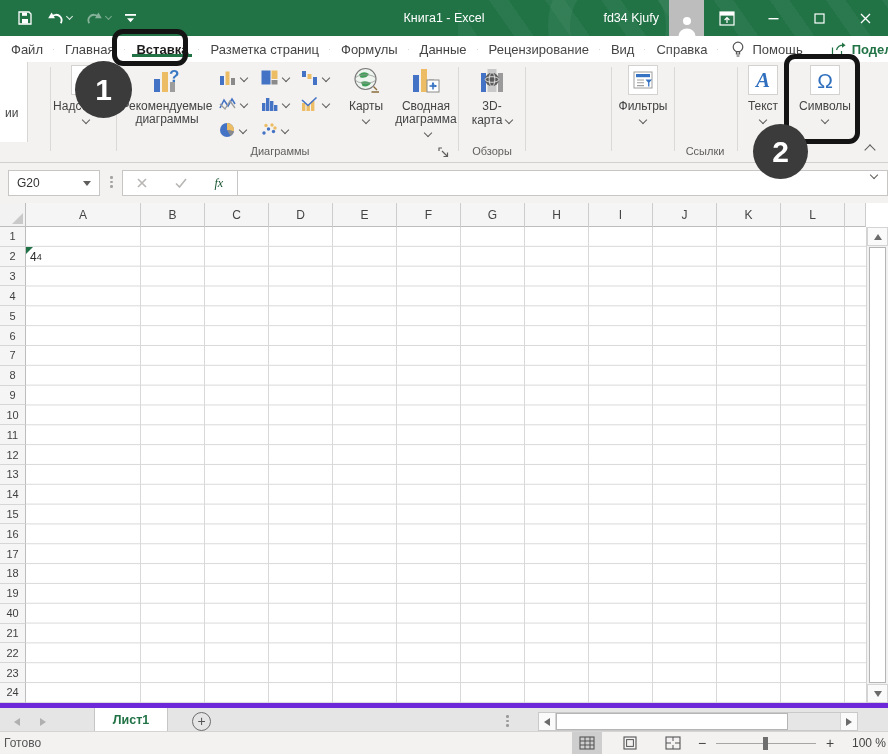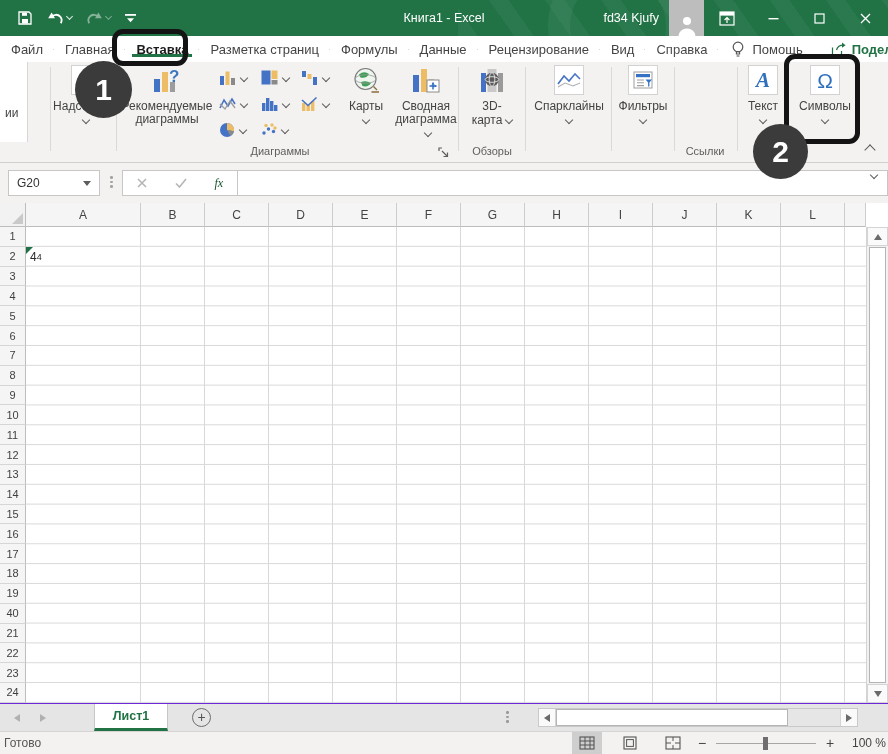--- a/index.html
+++ b/index.html
@@ -93,21 +93,21 @@
   
   .vscroll{position:absolute;left:866px;top:227px;width:22px;height:476px;background:#f1f1f1;border-left:1px solid #d4d4d4}
   .vs-btn{position:absolute;left:0;right:0;height:19px;display:flex;align-items:center;justify-content:center;border:1px solid #d4d4d4;background:#fafafa}
   .vs-thumb{position:absolute;left:2px;right:2px;top:20px;bottom:20px;background:#fff;border:1px solid #b5b5b5}
   .tri-up{width:0;height:0;border-left:4.5px solid transparent;border-right:4.5px solid transparent;border-bottom:6px solid #6a6a6a}
   .tri-down{width:0;height:0;border-left:4.5px solid transparent;border-right:4.5px solid transparent;border-top:6px solid #6a6a6a}
   .tri-left{width:0;height:0;border-top:4.5px solid transparent;border-bottom:4.5px solid transparent;border-right:6px solid #6a6a6a}
   .tri-right{width:0;height:0;border-top:4.5px solid transparent;border-bottom:4.5px solid transparent;border-left:6px solid #6a6a6a}
 
   
-  .tabbar{position:absolute;top:703px;left:0;right:0;height:28px;background:#e5e5e5;border-top:1px solid #6d28d9}
+  .tabbar{position:absolute;top:703px;left:0;right:0;height:28px;background:#e5e5e5;border-top:5px solid #6d28d9}
   .nav-arrows{position:absolute;left:14px;top:0;height:27px;display:flex;align-items:center;gap:20px}
   .nav-arrows .tri-left,.nav-arrows .tri-right{border-right-color:#b0b0b0;border-left-color:#b0b0b0}
   .sheettab{position:absolute;left:94px;top:0;width:74px;height:27px;background:#fff;
             border-left:1px solid #c6c6c6;border-right:1px solid #c6c6c6;border-bottom:3px solid #217346;
             display:flex;align-items:center;justify-content:center;font-size:12.5px;font-weight:bold;color:#217346}
   .addsheet{position:absolute;left:192px;top:4px;width:19px;height:19px;border:1.3px solid #6d6d6d;border-radius:50%;
             display:flex;align-items:center;justify-content:center;color:#555}
   .addsheet::before{content:"+";font-size:14px;line-height:1;margin-top:-1px}
   .tb-dots{position:absolute;left:506px;top:7px;display:flex;flex-direction:column;gap:2px}
   .tb-dots i{width:2.5px;height:2.5px;background:#9a9a9a;border-radius:50%}
@@ -392,30 +392,20 @@
           <ellipse cx="15" cy="13.5" rx="2.8" ry="6.8" fill="none" stroke="#e8e8e8" stroke-width="0.9"></ellipse>
           <ellipse cx="15" cy="13.5" rx="6.8" ry="2.8" fill="none" stroke="#e8e8e8" stroke-width="0.9"></ellipse>
         </svg>
       </span>
       <span>3D-</span>
       <span><span>карта</span><i class="chev inline"></i></span>
     </div>
     <span class="grouplabel" style="left:462px;width:60px">Обзоры</span>
     <div class="rdiv" style="left:525px"></div>
 
-    <div class="bigbtn" style="left:528px;width:82px">
-      <span class="iconbox">
-        <svg width="24" height="17" viewBox="0 0 24 17">
-          <polyline points="1,12 7,4 12,9 18,2 23,7" stroke="#4472c4" fill="none" stroke-width="1.6"></polyline>
-          <polyline points="1,15 8,11 16,14 23,11" stroke="#b0b0b0" fill="none" stroke-width="1.1"></polyline>
-        </svg>
-      </span>
-      <span>Спарклайны</span>
-      <i class="chev"></i>
-    </div>
     <div class="rdiv" style="left:611px"></div>
 
     <div class="bigbtn" style="left:613px;width:60px">
       <span class="iconbox">
         <svg width="20" height="18" viewBox="0 0 20 18">
           <rect x="1" y="1" width="18" height="16" fill="#fff" stroke="#9a9a9a"></rect>
           <rect x="3" y="3" width="14" height="3.2" fill="#2b6bc0"></rect>
           <path d="M4 9 H11 M4 11.8 H11 M4 14.6 H11" stroke="#9a9a9a" stroke-width="1.1"></path>
           <polygon points="12.5,8.5 19,8.5 16.4,11.5 16.4,15.5 15.1,15.5 15.1,11.5" fill="#2b6bc0"></polygon>
         </svg>

